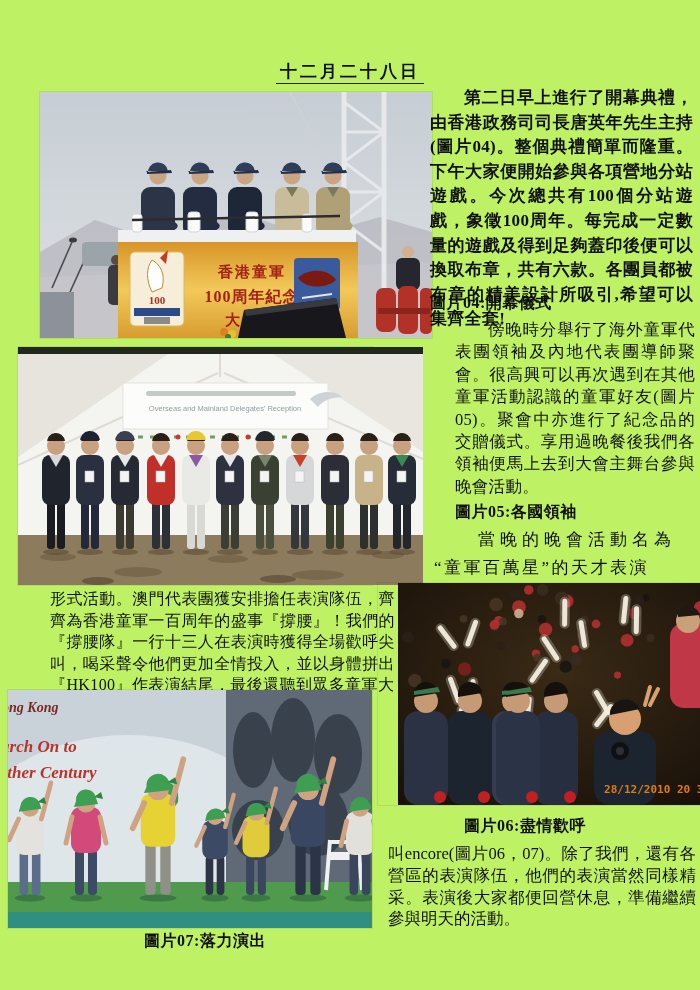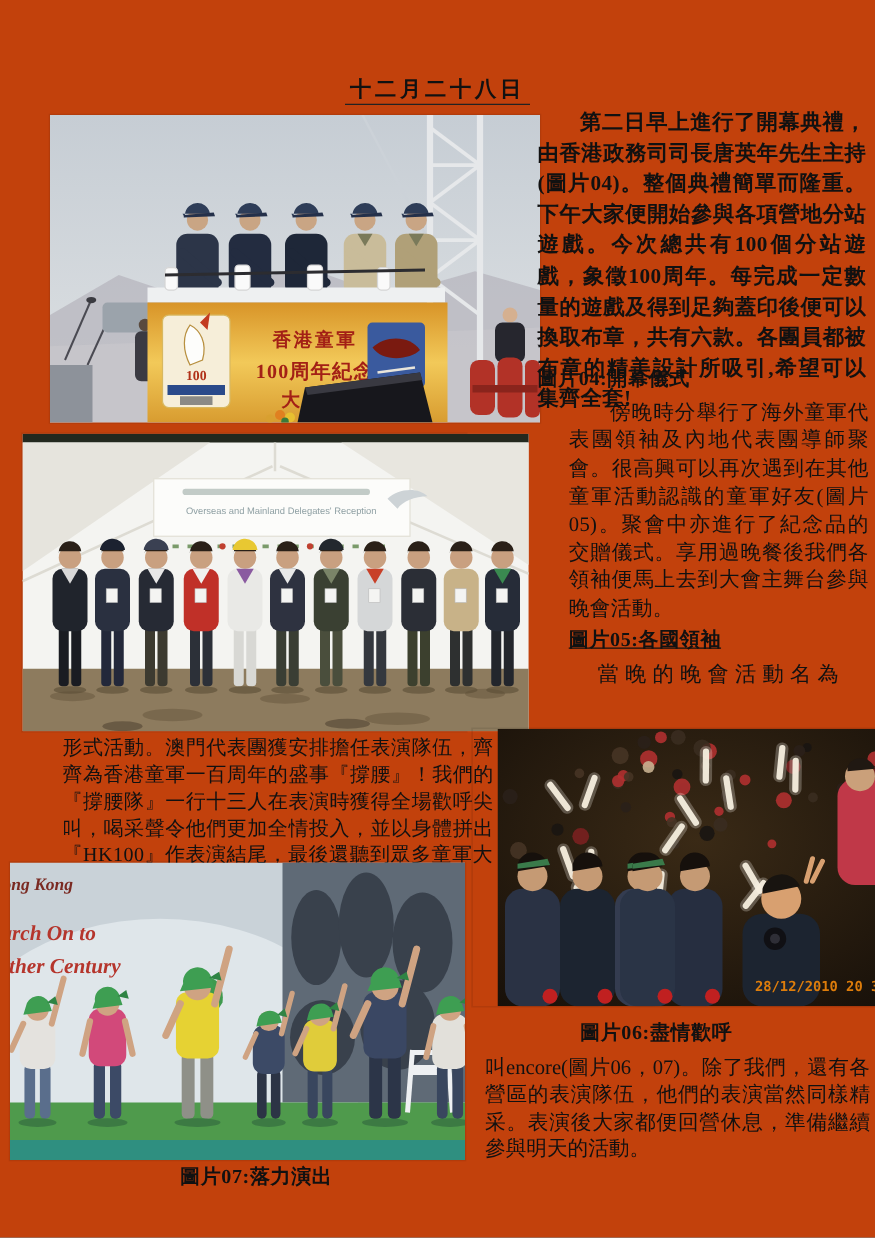--- a/index.html
+++ b/index.html
@@ -1,17 +1,17 @@
 <!DOCTYPE html>
 <html><head>
 <meta charset="utf-8">
 <style>
   html,body{margin:0;padding:0;background:#888;}
   .page{
-    position:relative;width:700px;height:990px;background:#c2410c;
+    position:relative;width:700px;height:990px;background:#bef264;
     margin:0 auto;overflow:hidden;
     font-family:"Liberation Serif","DejaVu Serif",serif;color:#111;
   }
   .abs{position:absolute;}
   .title{
     left:0;right:0;top:60px;text-align:center;font-size:17px;font-weight:bold;
   }
   .title span{border-bottom:1.5px solid #222;padding:0 4px 2px 4px;letter-spacing:3px;}
   .body-text{font-size:17px;line-height:24.6px;text-align:justify;letter-spacing:.3px;}
   .indent{text-indent:2em;}
@@ -152,24 +152,25 @@
       </g>
     </svg>
   </div>
 
   <div class="abs body-text indent" style="left:430px;top:86px;width:263px;font-weight:bold;">第二日早上進行了開幕典禮，由香港政務司司長唐英年先生主持(圖片04)。整個典禮簡單而隆重。下午大家便開始參與各項營地分站遊戲。今次總共有100個分站遊戲，象徵100周年。每完成一定數量的遊戲及得到足夠蓋印後便可以換取布章，共有六款。各團員都被布章的精美設計所吸引,希望可以集齊全套!</div>
 
   <div class="abs caption" style="left:430px;top:293px;">圖片04:開幕儀式</div>
 
   <div class="abs body-text p2 indent" style="left:455px;top:319px;width:240px;">傍晚時分舉行了海外童軍代表團領袖及內地代表團導師聚會。很高興可以再次遇到在其他童軍活動認識的童軍好友(圖片05)。聚會中亦進行了紀念品的交贈儀式。享用過晚餐後我們各領袖便馬上去到大會主舞台參與晚會活動。</div>
 
-  <div class="abs caption" style="left:455px;top:502px;text-decoration:underline;">圖片05:各國領袖</div>
+  <div class="abs caption" style="left:455px;top:502px;">圖片05:各國領袖</div>
 
   <div class="abs" style="left:434px;top:528px;width:256px;">
     <div class="p3l1">當晚的晚會活動名為</div>
+    <div class="p3l2">“童軍百萬星”的天才表演</div>
   </div>
 
   <div class="abs photo" style="left:18px;top:347px;width:355px;height:238px;">
     <svg width="405" height="238" viewBox="0 0 405 238">
       <rect width="405" height="238" fill="#f4f4f1"></rect>
       <rect width="405" height="7" fill="#23281e"></rect>
       <path d="M0,7 L150,7 L0,110 Z" fill="#e6e4dd"></path>
       <path d="M405,7 L255,7 L405,105 Z" fill="#e8e6df"></path>
       <g stroke="#dddbd3" stroke-width="2">
         <line x1="0" y1="118" x2="200" y2="26"></line>

